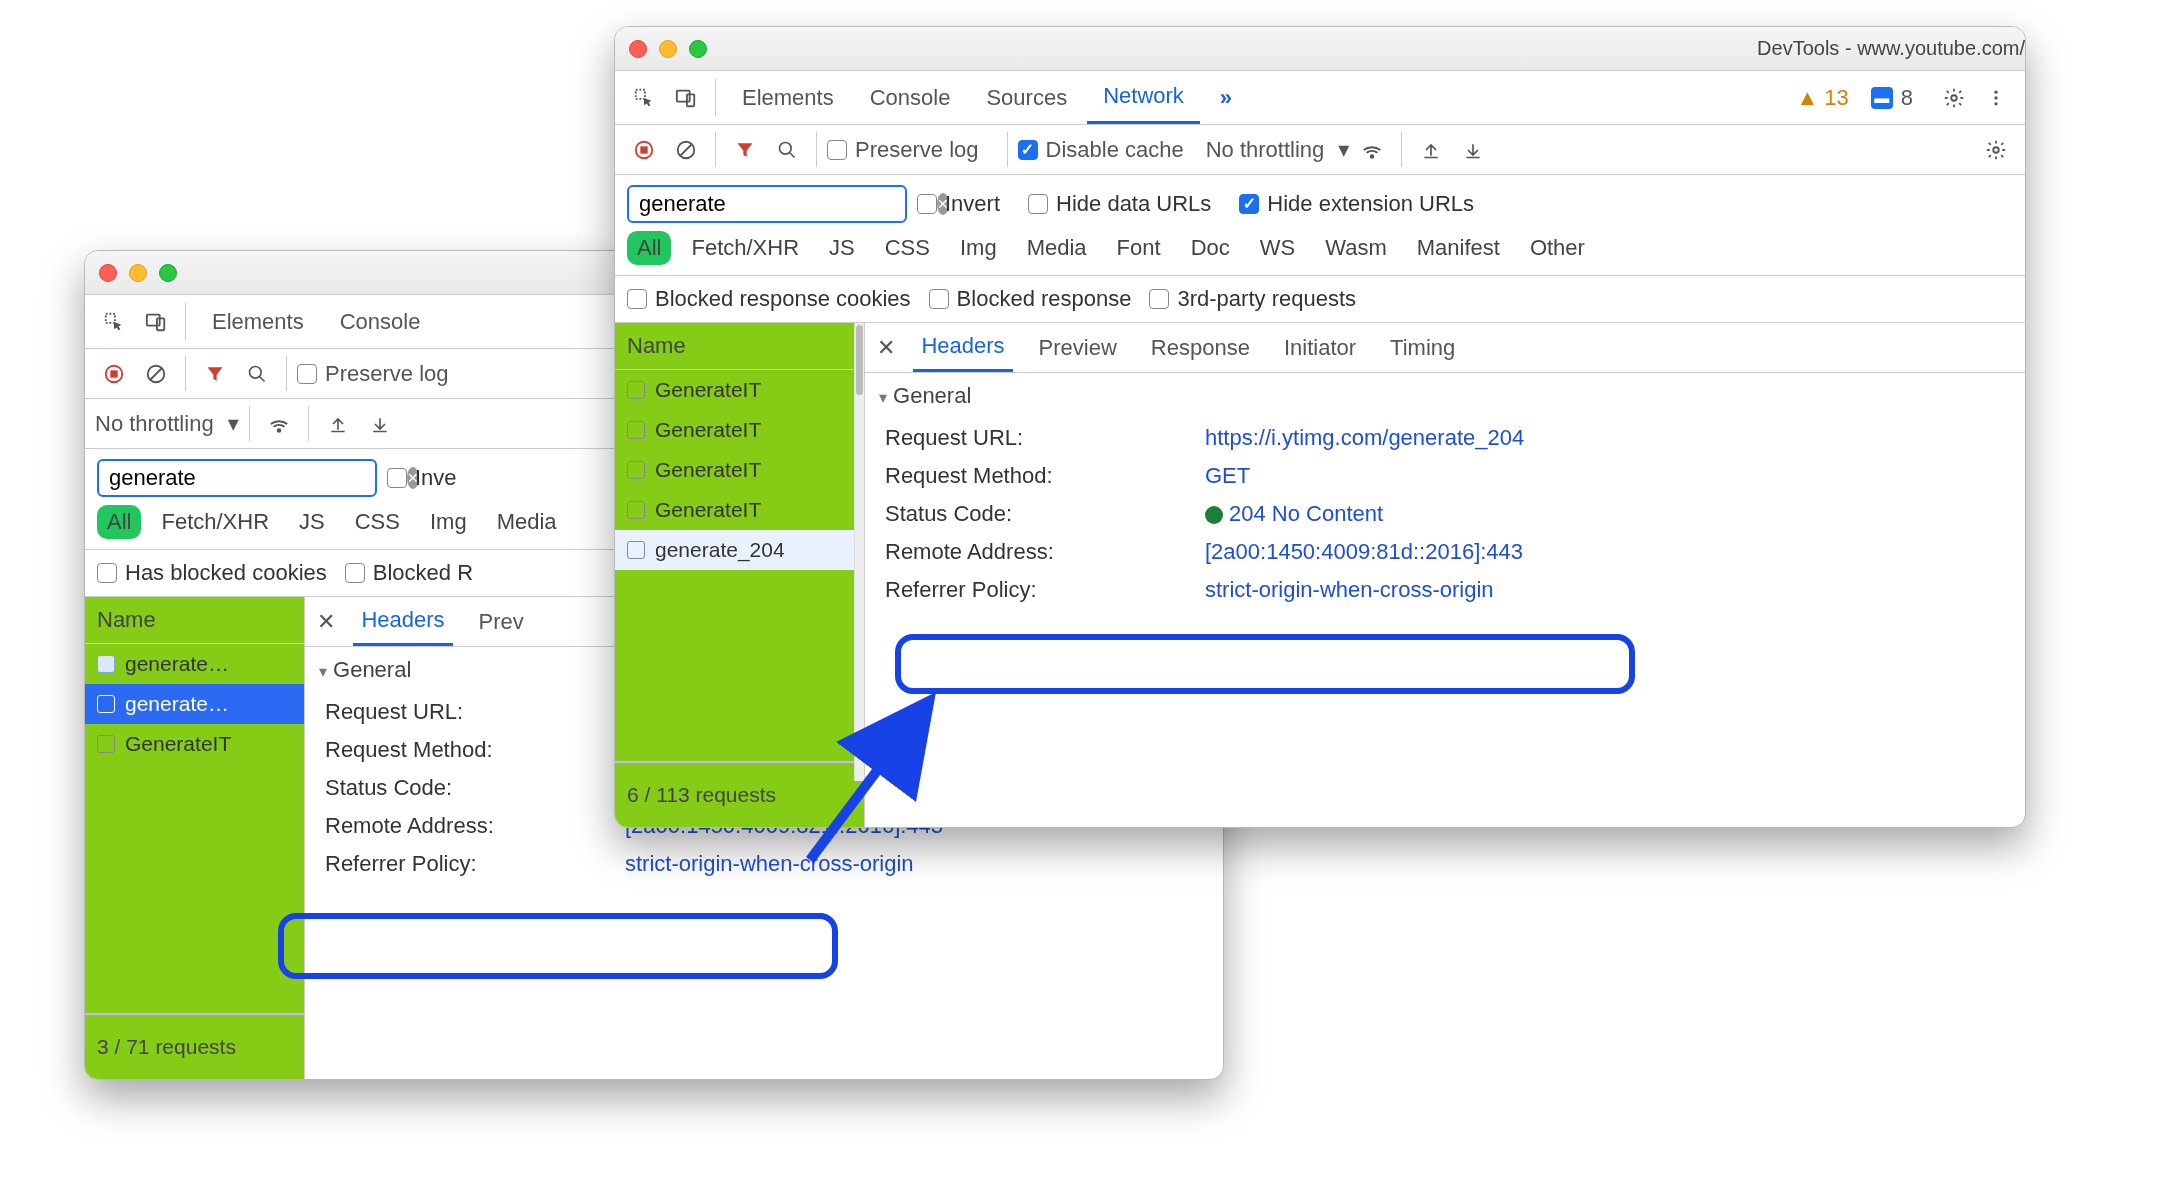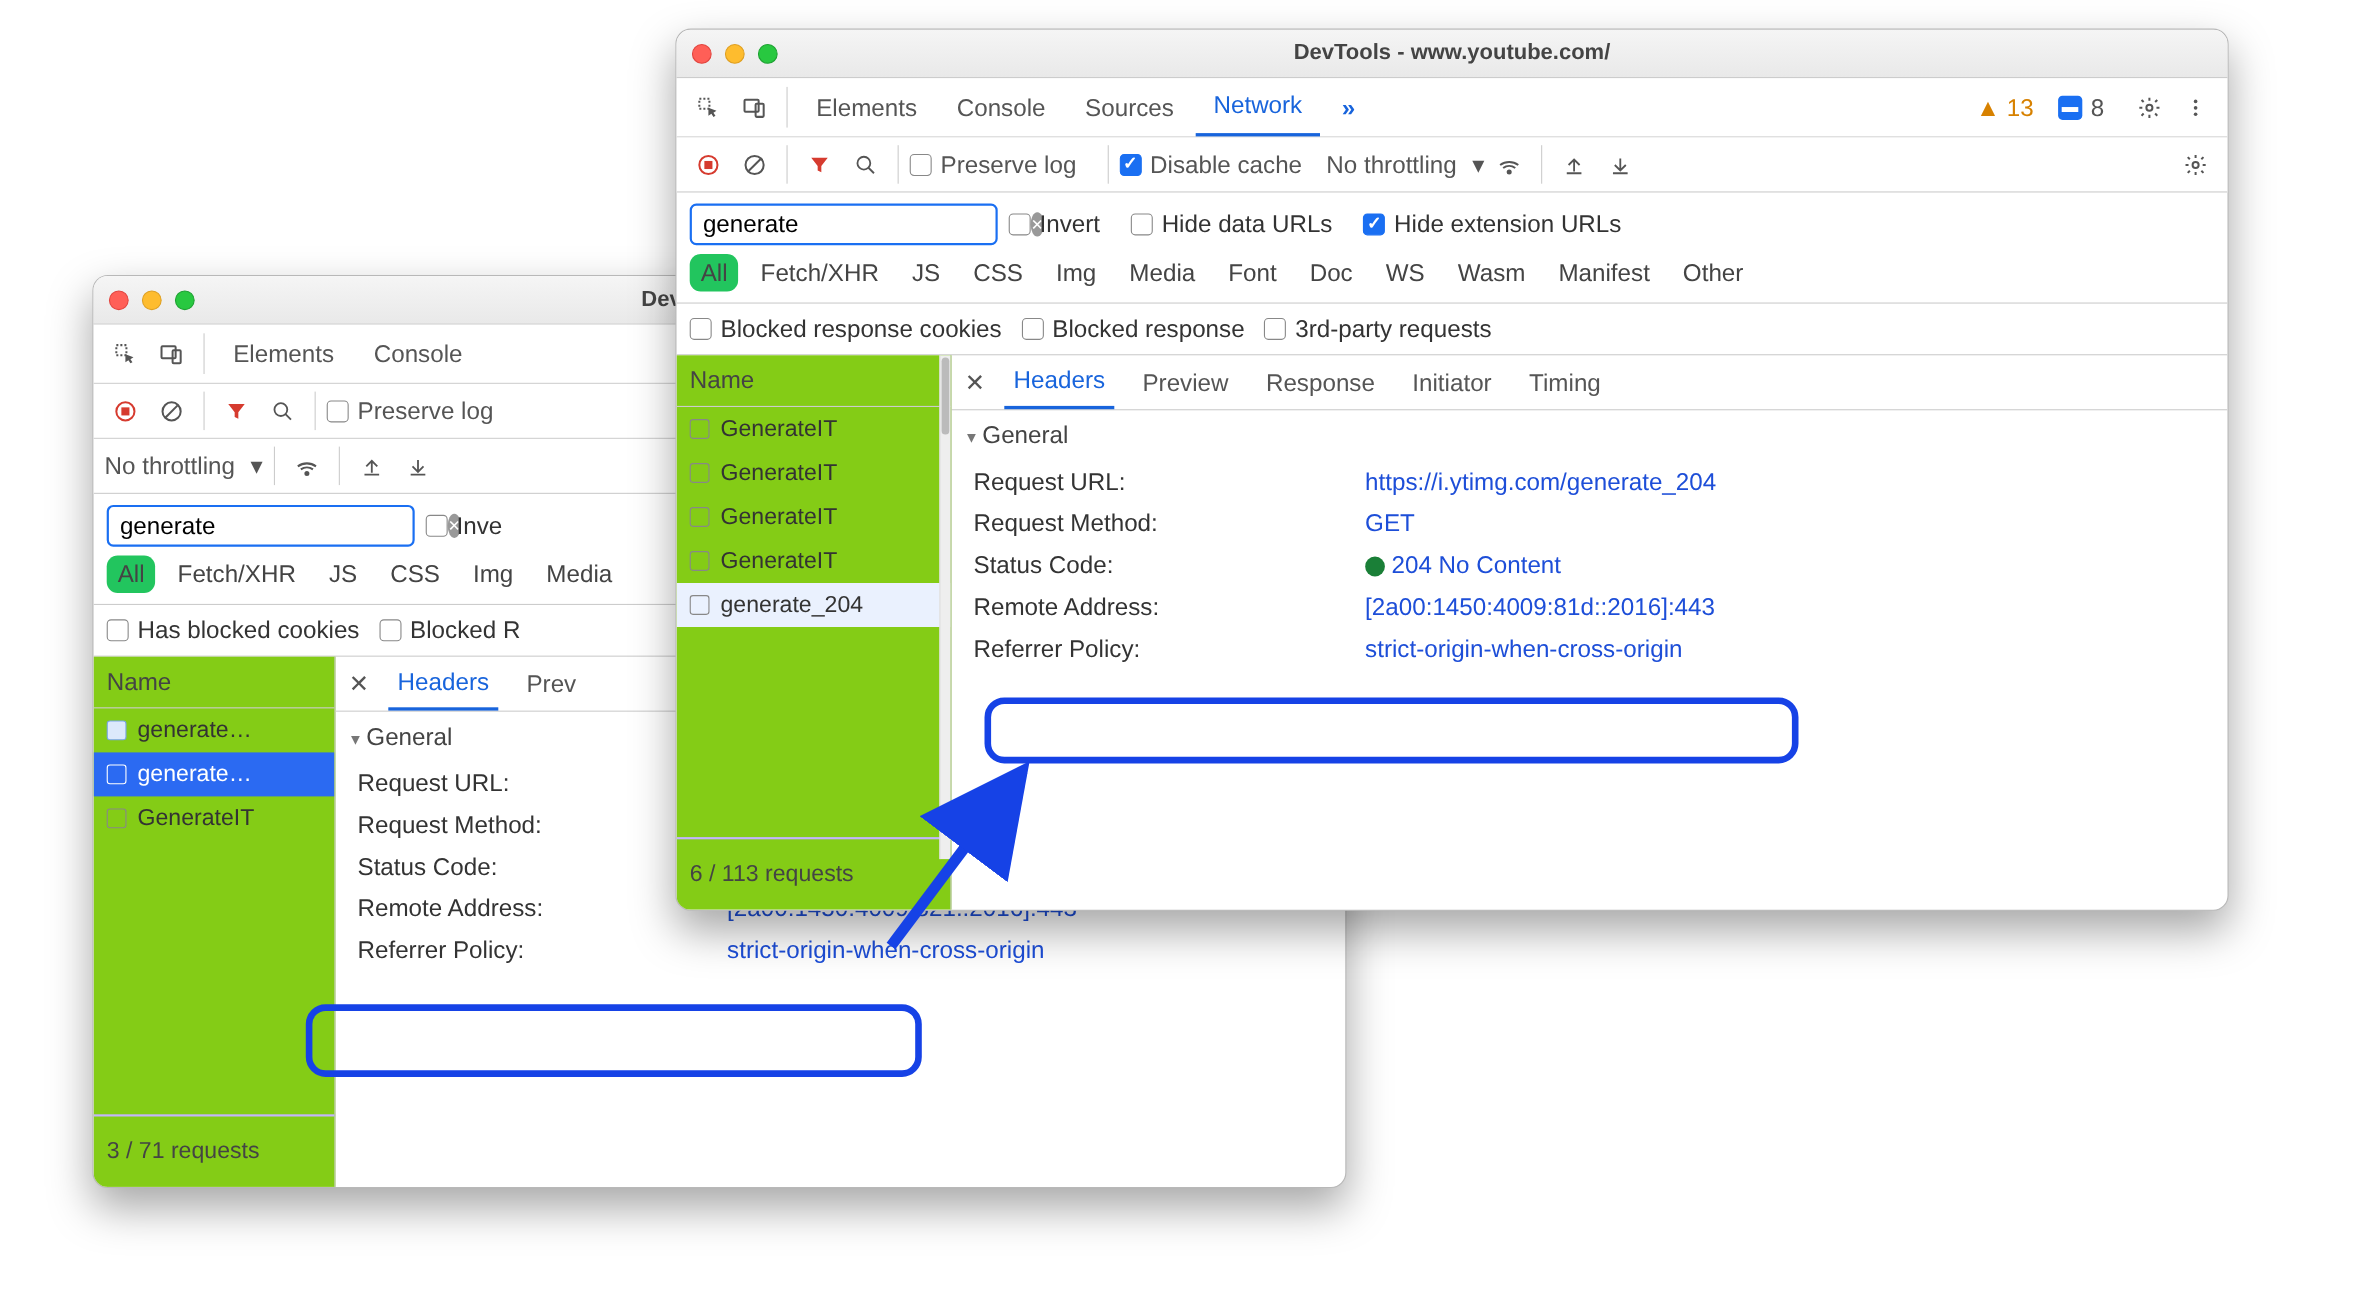--- a/index.html
+++ b/index.html
@@ -29,21 +29,21 @@
     display: flex;
     align-items: center;
     padding: 0 14px;
     position: relative;
   }
   .traffic { display: flex; gap: 12px; }
   .tl { width: 18px; height: 18px; border-radius: 50%; }
   .tl.red { background:#ff5f57; border:1px solid #e24640;}
   .tl.yellow { background:#febc2e; border:1px solid #dfa023;}
   .tl.green { background:#28c840; border:1px solid #1fa233;}
-  .title-text { position:absolute; left:0; right:0; text-align:center; font-size:20px; font-weight:700; color:#444; }
+  .title-text { position:absolute; left:0; right:0; text-align:right; font-size:20px; font-weight:400; color:#444; }
   .toolbar-row {
     display: flex; align-items: center; height: 50px;
     border-bottom: 1px solid #ccc; padding: 0 10px; gap: 4px;
     background:#fff; font-size: 22px; color:#555;
   }
   .toolbar-row.tabs { height: 54px; }
   .iconbtn {
     width: 38px; height: 38px; display:flex; align-items:center; justify-content:center;
     color:#555; border-radius:4px;
   }
@@ -74,21 +74,21 @@
   .file-icon { width:18px; height:18px; border:1.5px solid #888; border-radius:3px; flex-shrink:0;}
   .name-item.selected .file-icon{ border-color:#fff;}
   .name-footer { border-top:2px solid #c4b5fd; padding:20px 12px; font-size:21px; color:#444;}
   .detail-col { flex:1; display:flex; flex-direction:column; min-width:0;}
   .detail-tabs { display:flex; align-items:center; height:50px; border-bottom:1px solid #ccc; padding:0 12px; gap:18px; font-size:22px;}
   .detail-tabs .x { font-size:22px; color:#555;}
   .detail-tab { height:100%; display:flex; align-items:center; color:#555; padding:0 8px;}
   .detail-tab.active { color:#1864dc; border-bottom:3px solid #1864dc;}
   .section-hdr { padding:10px 14px; color:#444; font-size:22px;}
   .section-hdr::before { content:"▾"; color:#777; margin-right:6px; font-size:16px;}
-  .kv { display:flex; padding:6px 20px; font-size:22px;gap:36px;}
+  .kv { display:flex; padding:6px 20px; font-size:22px;}
   .kv .k { width:300px; color:#333;}
   .kv .v { flex:1; color:#1d4ed8; white-space:nowrap; overflow:hidden; text-overflow:ellipsis;}
   .status-dot { display:inline-block; width:18px; height:18px; border-radius:50%; background:#1a7f37; margin-right:6px; vertical-align:middle;}
   .highlight-ring {
     position:absolute; border:6px solid #1642e6; border-radius:18px; pointer-events:none;
   }
   .arrow {
     position:absolute; pointer-events:none;
   }
   .warn-badge { color:#d78100; font-weight:500;}

